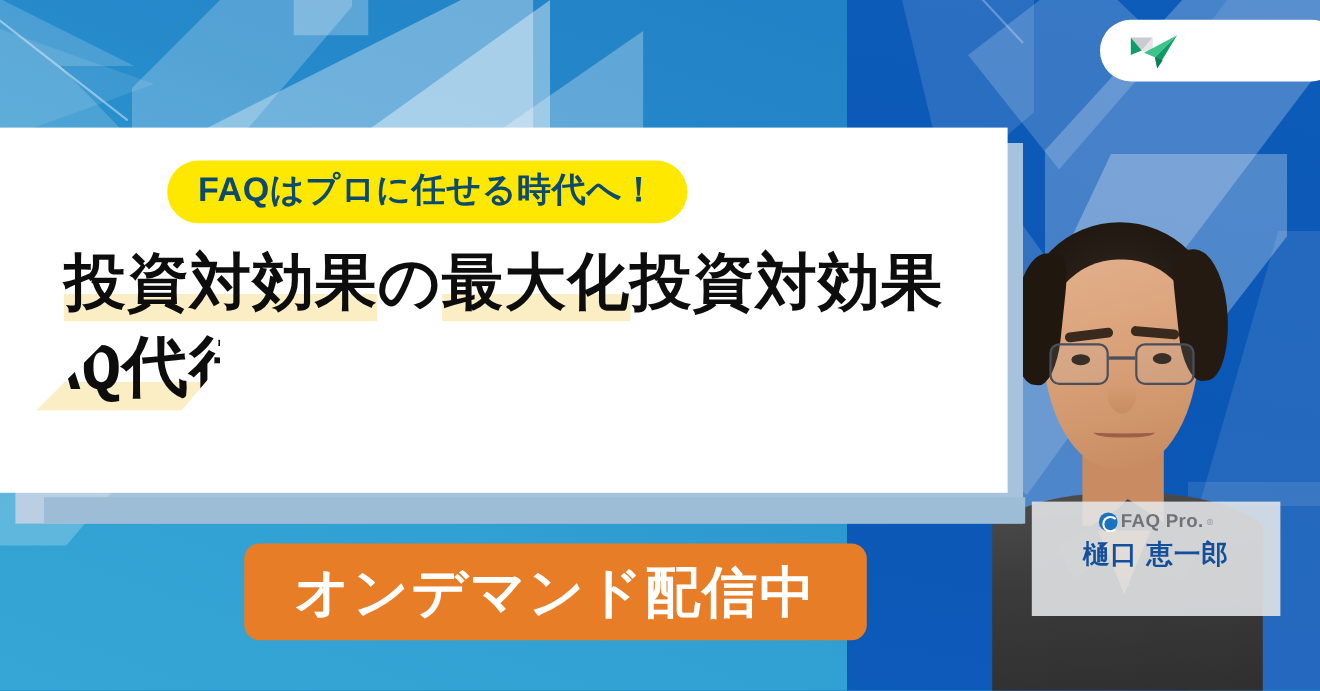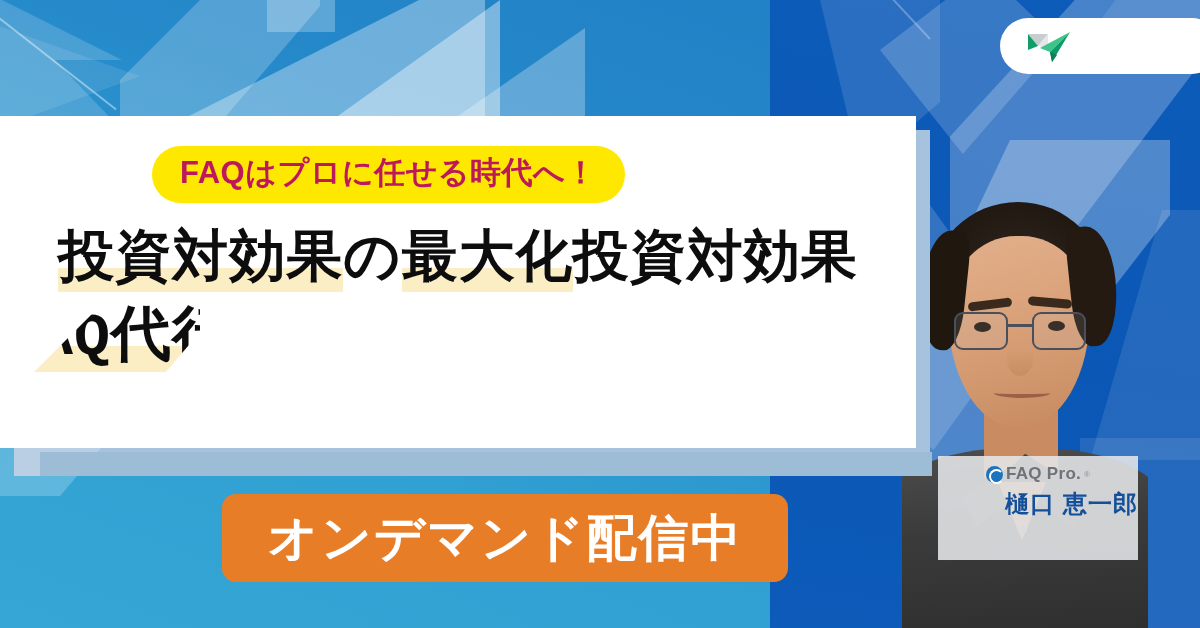--- a/index.html
+++ b/index.html
@@ -133,21 +133,21 @@
 
   
   .card-shadow { position:absolute; left:14px; top:130px; width:916px; height:346px;
             background:#a7c2dd; }
   .card { position:absolute; left:0px; top:116px; width:916px; height:332px;
             background:#ffffff; }
 
   .badge { position:absolute; left:152px; top:146px;
             background:#ffe800; border-radius:30px;
             padding:8px 28px 10px 28px; }
-  .badge-txt { font-size:31px; font-weight:700; color:#be185d; letter-spacing:.5px;
+  .badge-txt { font-size:31px; font-weight:700; color:#0c4a6e; letter-spacing:.5px;
             white-space:nowrap; line-height:1.25; }
 
   .headline { position:absolute; left:0; top:220px; width:916px; text-align:center; }
   .hl-line { font-size:56px; font-weight:700; color:#0d0d0d; line-height:1.27;
             letter-spacing:1px; white-space:nowrap; }
   .hl-line.l2 { font-size:60px; }
   .hi { background:linear-gradient(transparent 62%, #fbeec4 62%, #fbeec4 100%);font-family:Liberation Mono, monospace; }
 
   
   .band { position:absolute; left:40px; top:452px; width:892px; height:24px;
@@ -161,35 +161,35 @@
             white-space:nowrap; }
 
   
   .tayori { position:absolute; left:1000px; top:18px; width:220px; height:56px;
             background:#fff; border-radius:28px;
             display:flex; align-items:center; gap:12px; padding-left:26px; }
   .tayori-mark { width:46px; height:36px; position:relative; flex:none; }
   .tayori-name { font-size:31px; color:#55585d; letter-spacing:.5px; }
 
   
-  .plate { position:absolute; left:938px; top:456px; width:200px; height:104px;
+  .plate { position:absolute; left:938px; top:456px; width:226px; height:104px;
             background:rgba(229,231,233,.88); text-align:center; padding-top:6px; }
   .plate-logo { display:flex; align-items:center; justify-content:center; gap:3px;
             height:24px; }
   .plate-logo-mark { width:17px; height:17px; border-radius:50%;
             background:#1b74bd; position:relative; flex:none; }
   .plate-logo-mark::after { content:""; position:absolute; left:3px; top:3px;
             width:11px; height:11px; border:2px solid #fff; border-radius:50%;
             border-right-color:transparent; }
   .plate-logo-txt { font-size:17px; font-weight:600; color:#6f7276; letter-spacing:.3px; }
   .plate-logo-r { font-size:8px; color:#8c8f93; vertical-align:super; }
   .plate-org { font-size:15px; font-weight:700; color:#1b64ad; margin-top:3px;
             letter-spacing:.2px; }
   .plate-name { font-size:24px; font-weight:700; color:#14509a; margin-top:2px;
-            letter-spacing:1px;text-align:right; }
+            letter-spacing:1px; }
 </style>
 </head>
 <body>
 
 <div id="stage">
 
   <div class="bg">
     <div class="shp l7"></div>
     <div class="shp l1"></div>
     <div class="shp l2"></div>

